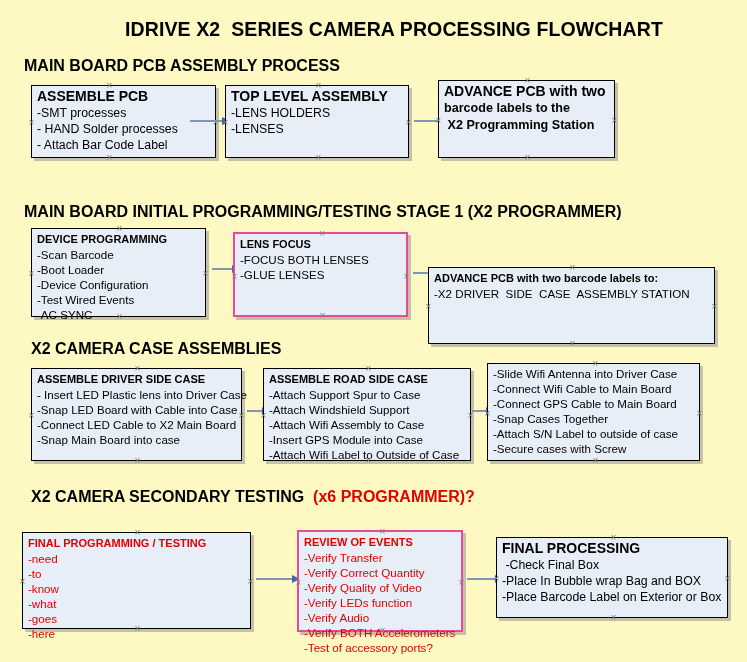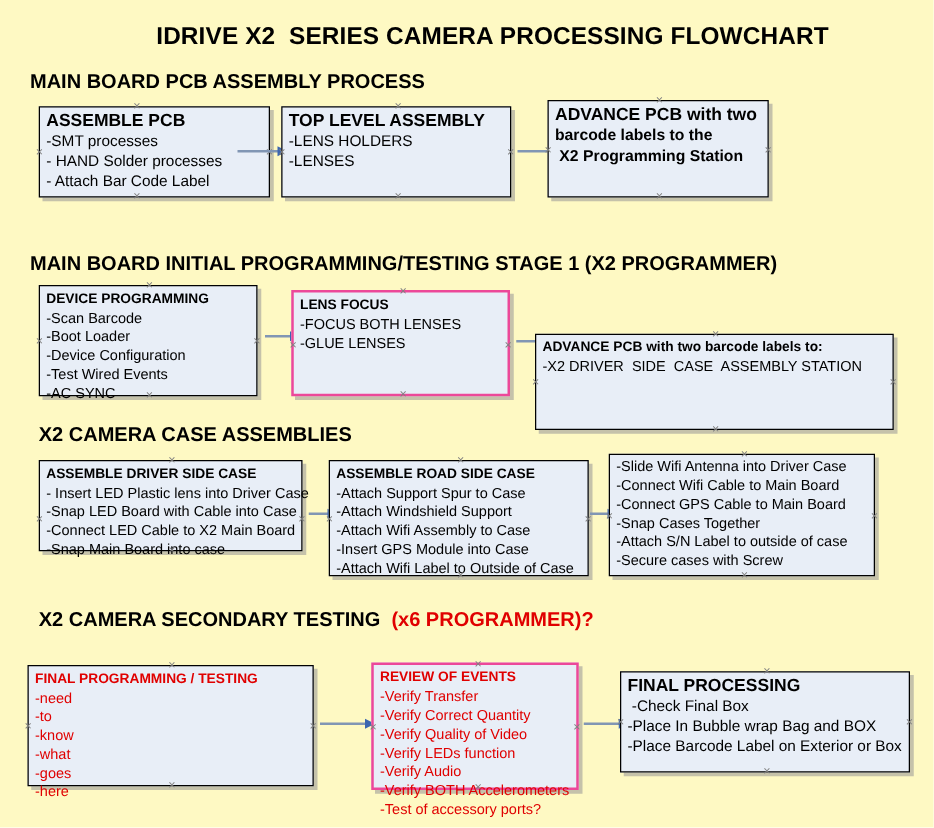--- a/index.html
+++ b/index.html
@@ -214,21 +214,21 @@
       <div class="line">-X2 DRIVER  SIDE  CASE  ASSEMBLY STATION</div>
     </div>
     <span class="handle" style="left:139px; top:-5px;"></span>
     <span class="handle" style="left:139px; bottom:-5px;"></span>
     <span class="handle" style="left:-5px; top:34px;"></span>
     <span class="handle" style="right:-5px; top:34px;"></span>
   </div>
 
   <div class="section-title" style="left:31px; top:340px;">X2 CAMERA CASE ASSEMBLIES</div>
 
-  <div class="node black-border shadowed" style="left:31px; top:368px; width:211px; height:73px;">
+  <div class="node black-border shadowed" style="left:31px; top:368px; width:211px; height:93px;">
     <div class="body">
       <div class="head">ASSEMBLE DRIVER SIDE CASE</div>
       <div class="line">- Insert LED Plastic lens into Driver Case</div>
       <div class="line">-Snap LED Board with Cable into Case</div>
       <div class="line">-Connect LED Cable to X2 Main Board</div>
       <div class="line">-Snap Main Board into case</div>
     </div>
     <span class="handle" style="left:101px; top:-5px;"></span>
     <span class="handle" style="left:101px; bottom:-5px;"></span>
     <span class="handle" style="left:-5px; top:42px;"></span>

